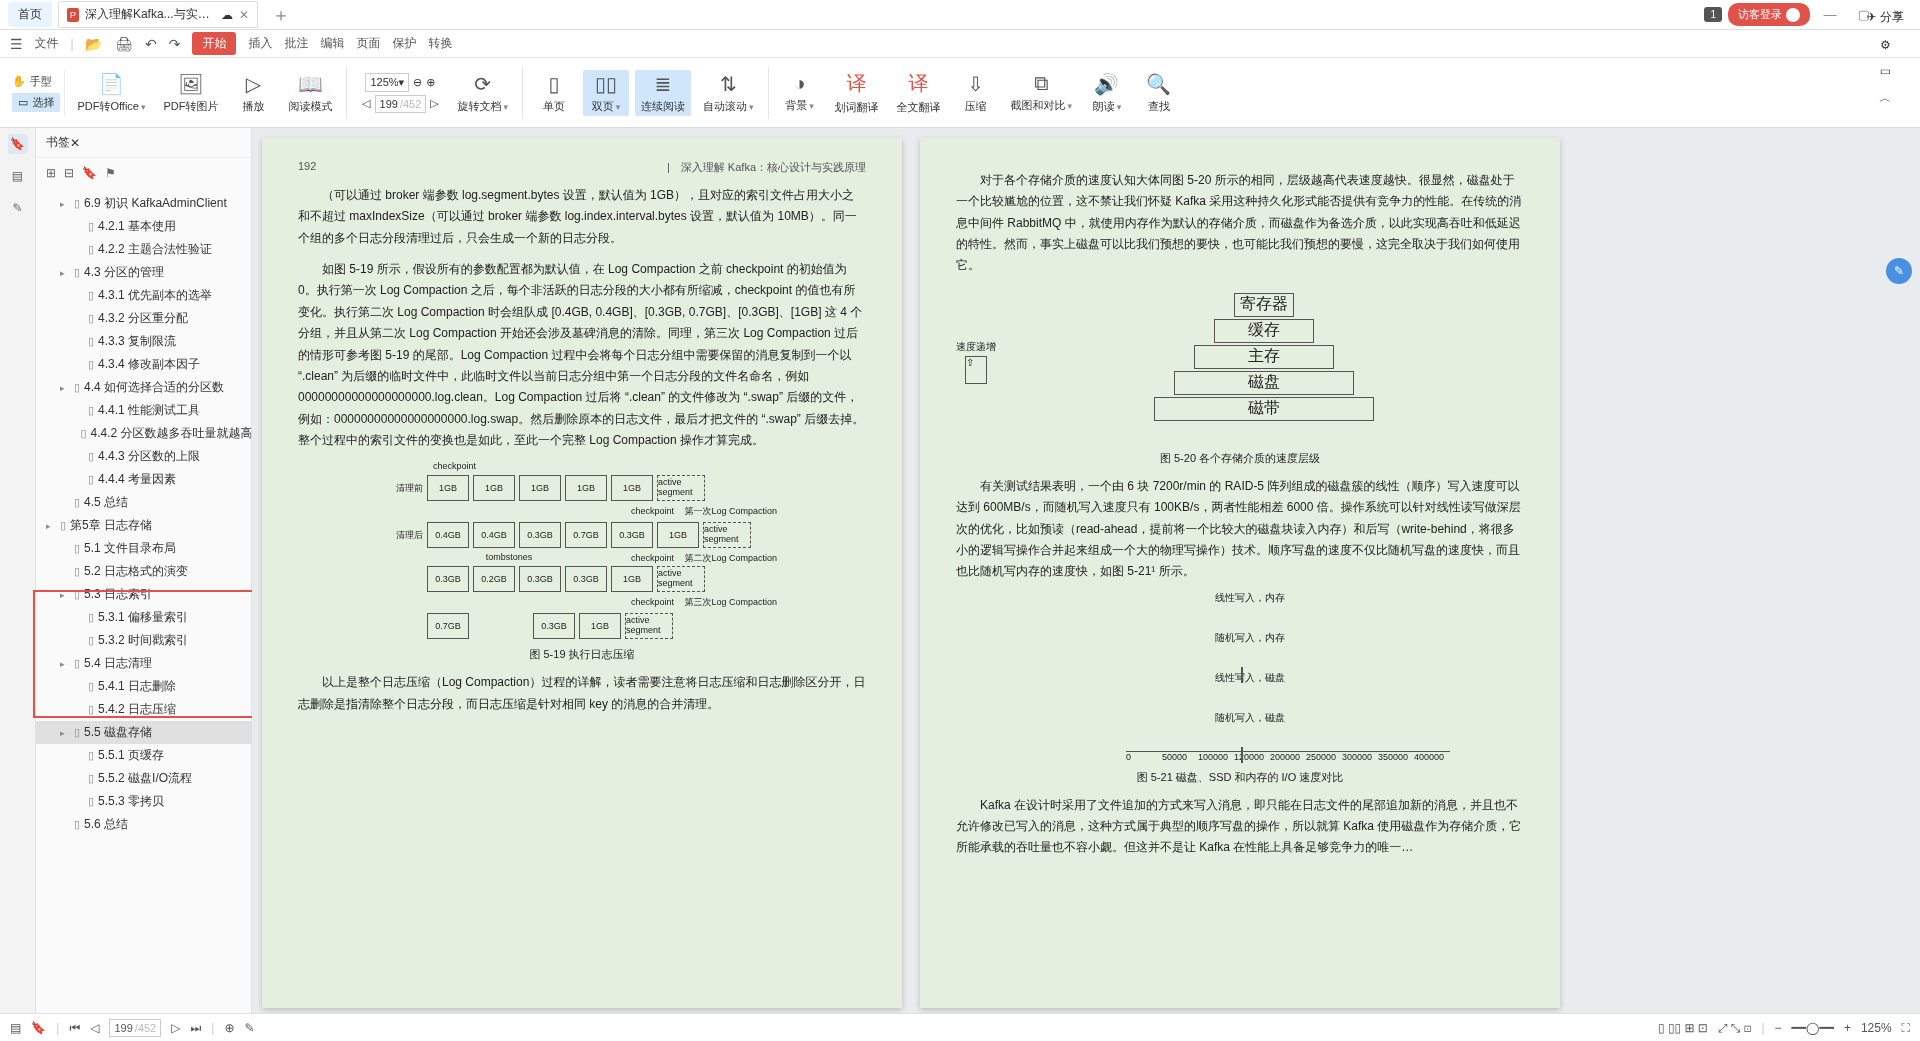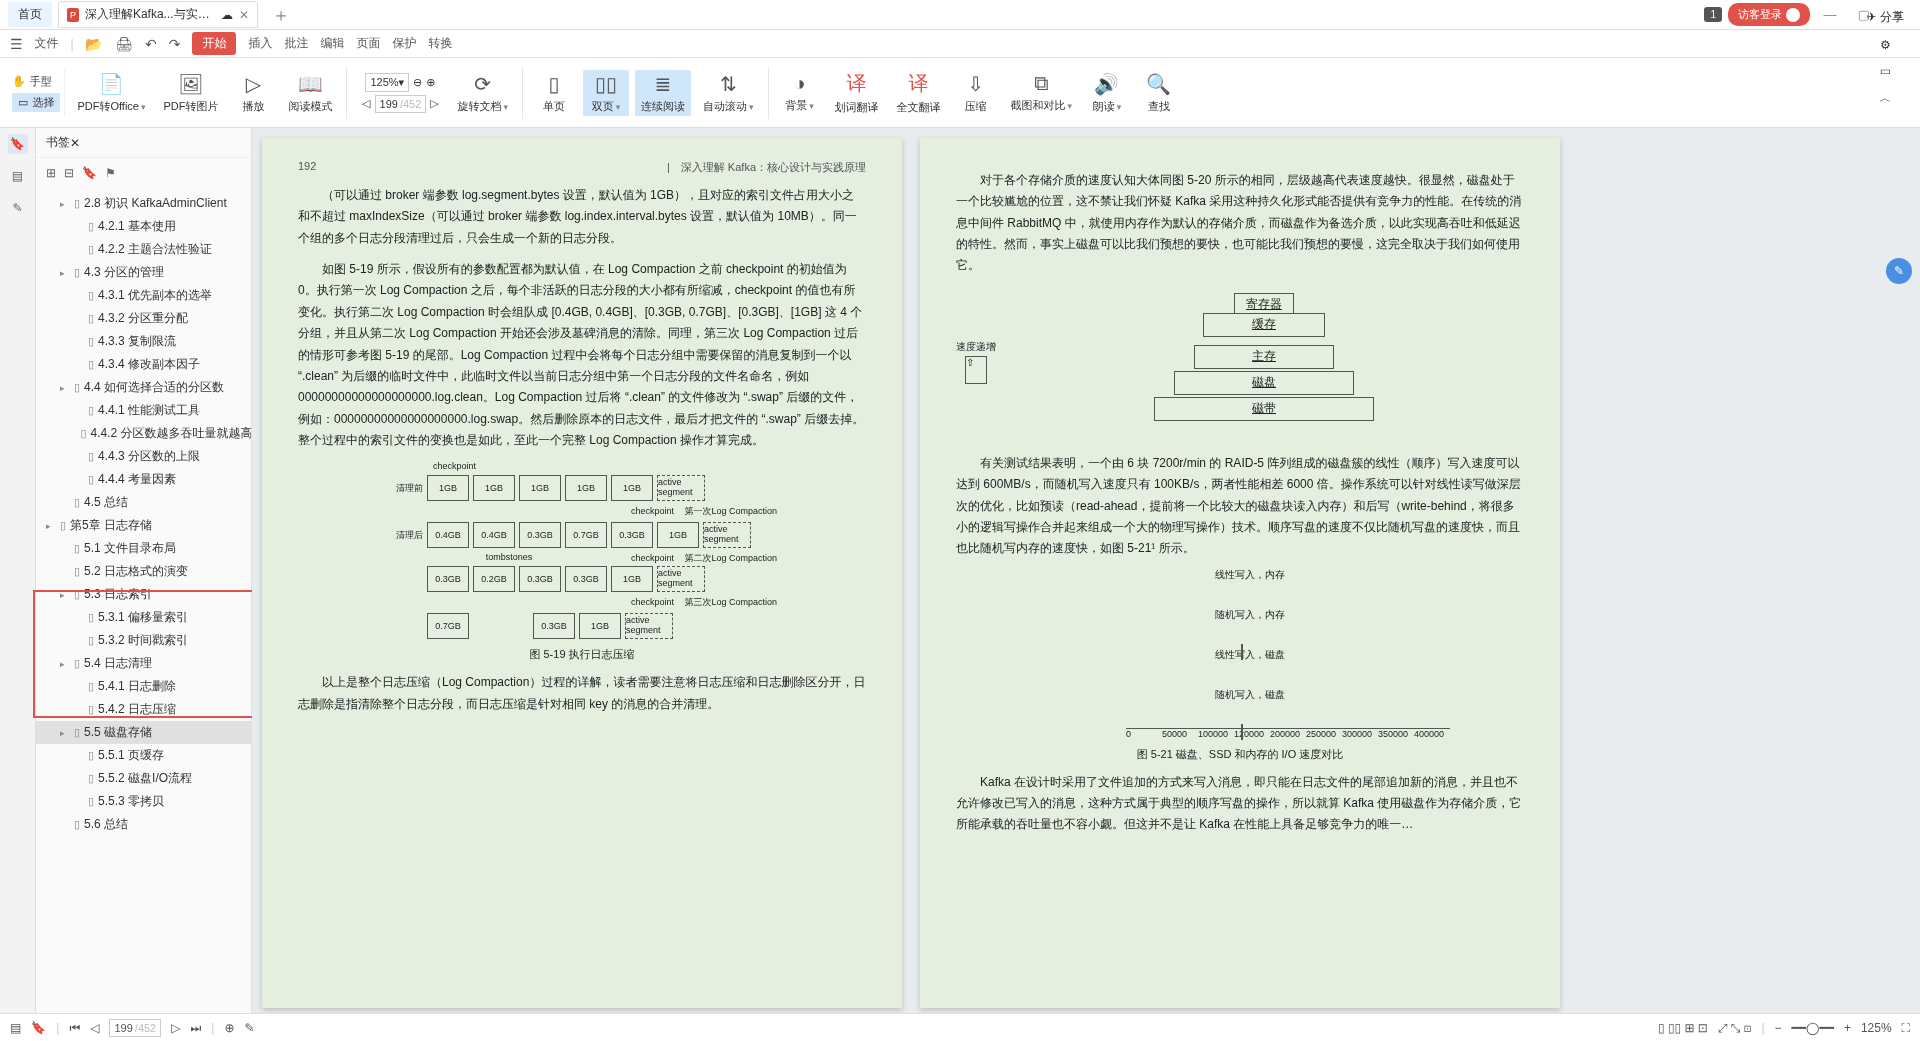--- a/index.html
+++ b/index.html
@@ -67,21 +67,21 @@
 .diag{ margin:10px auto 0; width:390px; font-size:9px; }
 .diag .cp{ font-size:9px; margin-bottom:2px; }
 .diag .row{ display:flex; align-items:center; gap:4px; margin:4px 0; }
 .diag .lbl{ width:36px; text-align:right; }
 .diag .box{ border:1px solid #555; width:42px; height:26px; display:flex; align-items:center; justify-content:center; }
 .diag .box.dashed{ border-style:dashed; width:48px; flex-direction:column; line-height:1.1; }
 .diag .side{ font-size:9px; margin-left:8px; }
 
 
 .pyramid{ width:230px; margin:10px auto; position:relative; height:140px; }
-.pyr-row{ position:absolute; left:50%; transform:translateX(-50%); border:1px solid #555; display:flex; align-items:center; justify-content:center; font-size:12px; background:#e4efe0;text-decoration:underline; }
+.pyr-row{ position:absolute; left:50%; transform:translateX(-50%); border:1px solid #555; display:flex; align-items:center; justify-content:center; font-size:16px; background:#e4efe0; }
 
 
 .barchart{ width:420px; margin:8px auto 0; font-size:10px; }
 .barrow{ display:flex; align-items:center; margin:4px 0; gap:22px;flex-direction:column; }
 .barrow .blabel{ width:90px; text-align:right; }
 .barrow .track{ flex:1; height:16px; border-left:1px solid #555; position:relative; }
 .barrow .bar{ position:absolute; top:0; height:16px; background:#6a6a6a; }
 .barrow .bar2{ position:absolute; top:0; height:16px; border:1px solid #555; background:#e4efe0; }
 .xaxis{ display:flex; margin-left:96px; border-top:1px solid #555; font-size:9px; }
 .xaxis span{ flex:1; text-align:left; }
@@ -245,21 +245,21 @@
     <div class="side-tools">
       <span>⊞</span>
       <span>⊟</span>
       <span>🔖</span>
       <span>⚑</span>
     </div>
     <div class="tree" id="tree">
         <div class="node" style="padding-left: 24px;">
           <span class="caret">▸</span>
           <span class="bm">▯</span>
-          <span>2.8 初识 KafkaAdminClient</span>
+          <span>6.9 初识 KafkaAdminClient</span>
         </div>
         <div class="node" style="padding-left: 38px;">
           <span class="caret">&nbsp;</span>
           <span class="bm">▯</span>
           <span>4.2.1 基本使用</span>
         </div>
         <div class="node" style="padding-left: 38px;">
           <span class="caret">&nbsp;</span>
           <span class="bm">▯</span>
           <span>4.2.2 主题合法性验证</span>
@@ -451,26 +451,27 @@
         <div class="figlabel">图 5-19  执行日志压缩</div>
         <div class="para">以上是整个日志压缩（Log Compaction）过程的详解，读者需要注意将日志压缩和日志删除区分开，日志删除是指清除整个日志分段，而日志压缩是针对相同 key 的消息的合并清理。</div>
       </div>
 
       <div class="page">
         <div class="para">对于各个存储介质的速度认知大体同图 5-20 所示的相同，层级越高代表速度越快。很显然，磁盘处于一个比较尴尬的位置，这不禁让我们怀疑 Kafka 采用这种持久化形式能否提供有竞争力的性能。在传统的消息中间件 RabbitMQ 中，就使用内存作为默认的存储介质，而磁盘作为备选介质，以此实现高吞吐和低延迟的特性。然而，事实上磁盘可以比我们预想的要快，也可能比我们预想的要慢，这完全取决于我们如何使用它。</div>
         <div style="display:flex;align-items:center;gap:8px;margin-top:6px">
           <div style="text-align:left;font-size:10px"><span>速度递增</span><div style="border:1px solid #555;width:22px;height:28px;margin:2px auto;position:relative">⇧</div></div>
           <div class="pyramid">
             <div class="pyr-row" style="top:0;width:60px;height:24px">寄存器</div>
-            <div class="pyr-row" style="top:20px;width:122px;height:24px">缓存</div>
+            <div class="pyr-row" style="top:26px;width:100px;height:24px">缓存</div>
             <div class="pyr-row" style="top:52px;width:140px;height:24px">主存</div>
             <div class="pyr-row" style="top:78px;width:180px;height:24px">磁盘</div>
             <div class="pyr-row" style="top:104px;width:220px;height:24px">磁带</div>
           </div>
         </div>
+        <div class="figlabel">图 5-20  各个存储介质的速度层级</div>
         <div class="para">有关测试结果表明，一个由 6 块 7200r/min 的 RAID-5 阵列组成的磁盘簇的线性（顺序）写入速度可以达到 600MB/s，而随机写入速度只有 100KB/s，两者性能相差 6000 倍。操作系统可以针对线性读写做深层次的优化，比如预读（read-ahead，提前将一个比较大的磁盘块读入内存）和后写（write-behind，将很多小的逻辑写操作合并起来组成一个大的物理写操作）技术。顺序写盘的速度不仅比随机写盘的速度快，而且也比随机写内存的速度快，如图 5-21¹ 所示。</div>
 
         <div class="barchart" id="barchart">
             <div class="barrow">
               <span class="blabel">线性写入，内存</span>
               <div class="track">
                 <div class="bar" style="width:90%"></div>
               </div>
             </div>
             <div class="barrow">

